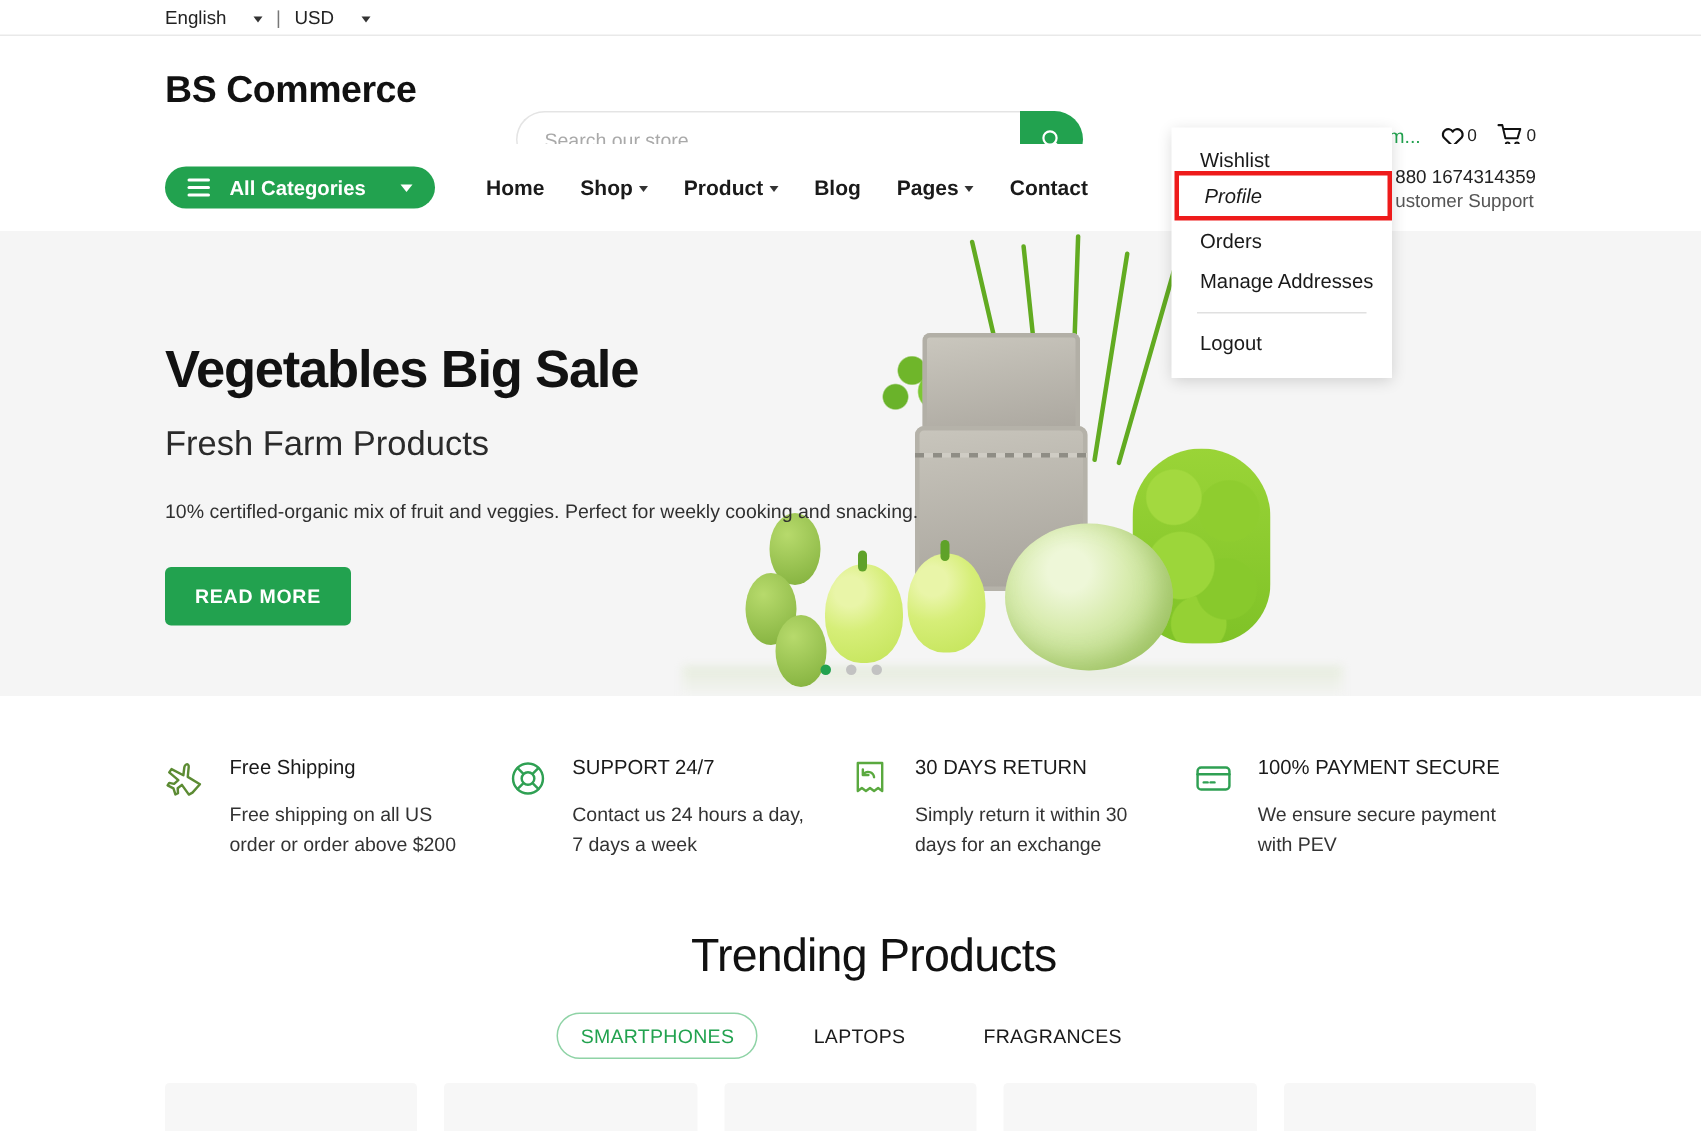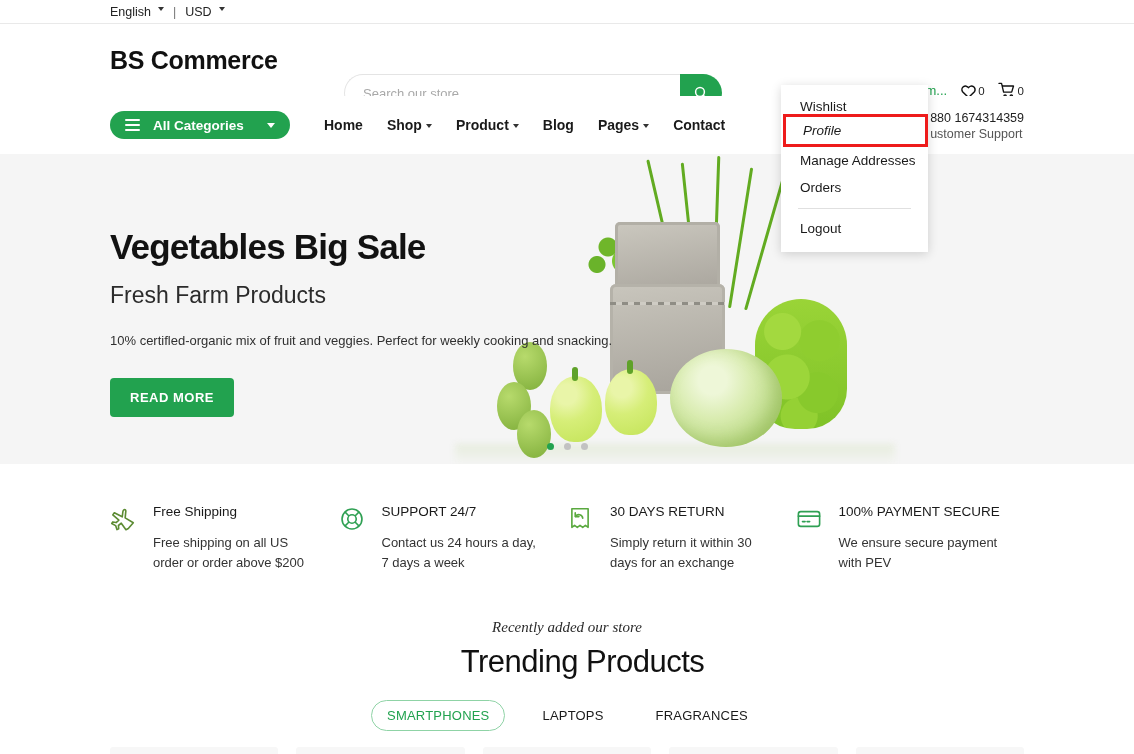--- a/index.html
+++ b/index.html
@@ -14,21 +14,21 @@
   
   .topbar {
     height: 24px;
     border-bottom: 1px solid #e9e9e9;
     display: flex;
     align-items: center;
     padding-left: 110px;
     font-size: 12.5px;
     color: #222;
   }
-  .topbar .sel { display: flex; gap: 7px; cursor: pointer; }
+  .topbar .sel { display: flex; align-items: center; gap: 18px; cursor: pointer; }
   .topbar .divider { margin: 0 9px; color: #777; }
   .caret {
     width: 0; height: 0;
     border-left: 3.5px solid transparent;
     border-right: 3.5px solid transparent;
     border-top: 4.5px solid #333;
     display: inline-block;
     margin-top: 2px;
   }
 
@@ -467,22 +467,22 @@
   <div class="contact-info">
     <div>880 1674314359</div>
     <div class="sub">ustomer Support</div>
   </div>
 </div>
 
 <div class="dropdown">
   <div class="dd-item">Wishlist</div>
   <div class="dd-item">&nbsp;</div>
   <div class="dd-item highlight">Profile</div>
+  <div class="dd-item">Orders</div>
   <div class="dd-item">Manage Addresses</div>
-  <div class="dd-item">Orders</div>
   <div class="dd-sep"></div>
   <div class="dd-item">Logout</div>
 </div>
 
 <div class="hero">
   <div class="hero-art">
     <div class="chives">
       <i class="chive" style="left:10px;top:0;height:150px;transform:rotate(-13deg)"></i>
       <i class="chive" style="left:26px;top:6px;height:146px;transform:rotate(-6deg)"></i>
       <i class="chive" style="left:42px;top:0;height:152px;transform:rotate(2deg)"></i>
@@ -571,21 +571,20 @@
       </svg>
     </div>
     <div>
       <div class="f-title">100% PAYMENT SECURE</div>
       <div class="f-desc">We ensure secure payment with PEV</div>
     </div>
   </div>
 </div>
 
 <div class="trending">
-  <div class="tr-eyebrow">Recently added our store</div>
   <div class="tr-title">Trending Products</div>
   <div class="tabs">
     <div class="tab active">SMARTPHONES</div>
     <div class="tab">LAPTOPS</div>
     <div class="tab">FRAGRANCES</div>
   </div>
 </div>
 
 <div class="products">
   <div class="pcard">

